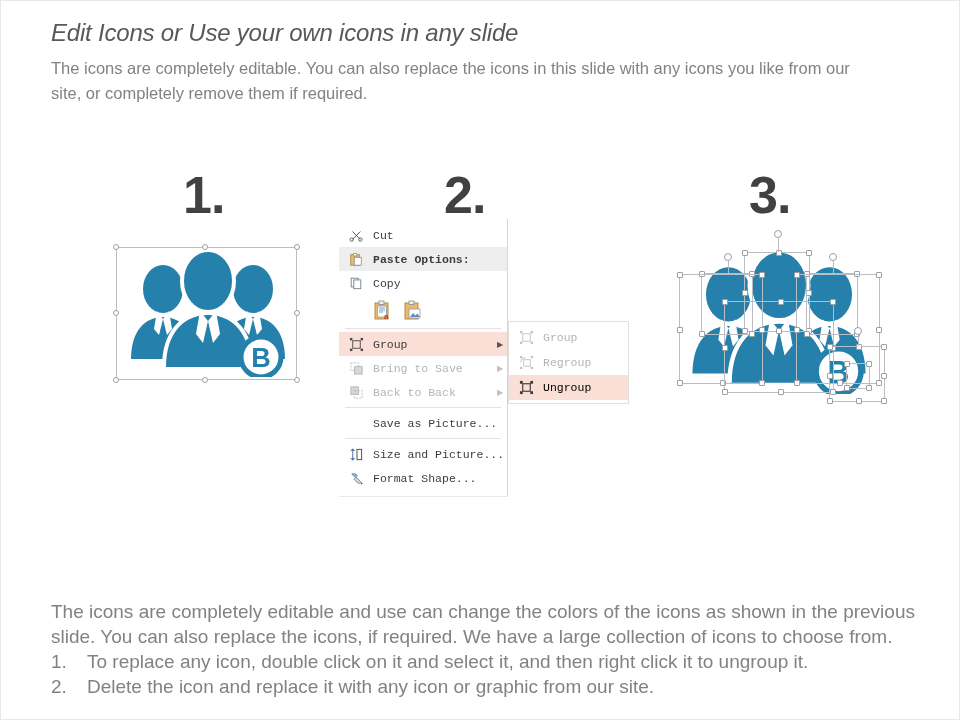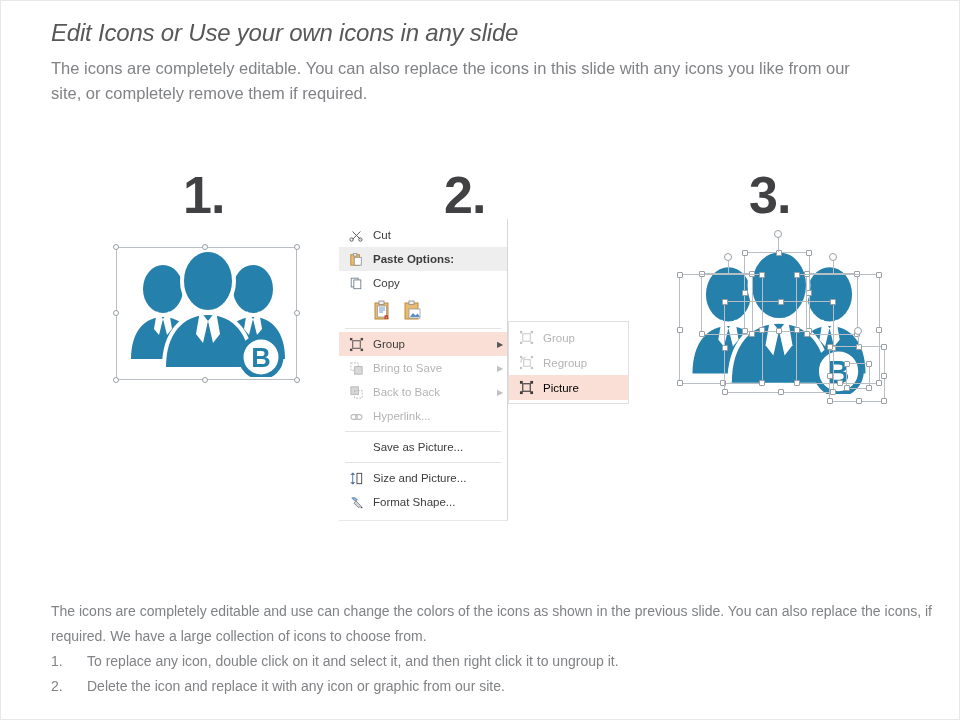--- a/index.html
+++ b/index.html
@@ -117,21 +117,21 @@
   }
   .ctx-item .ico {
     width: 22px;
     height: 18px;
     flex: 0 0 22px;
     display: flex;
     align-items: center;
     justify-content: center;
     margin-right: 6px;
   }
-  .ctx-item .lbl { flex: 1 1 auto; font-size: 11.5px; }
+  .ctx-item .lbl { flex: 1 1 auto; font-size: 11.5px; font-family: Liberation Mono, monospace; }
   .ctx-item .arrow {
     width: 14px;
     flex: 0 0 14px;
     text-align: center;
     font-size: 8px;
     color: #555;
   }
   .ctx-item.disabled .lbl { color: #b4b4b4; }
   .ctx-item.disabled .arrow { color: #c0c0c0; }
   .ctx-item.highlight { background: #fadfd6; }
@@ -165,21 +165,21 @@
     font-size: 11.5px;
   }
   .ctx-submenu .ctx-item { height: 25px; }
 
   
   .footer {
     position: absolute;
     left: 50px;
     top: 598px;
     width: 890px;
-    font-size: 14px;
+    font-size: 19px;
     line-height: 25px;
     color: #808285;
   }
   .footer-list {
     margin: 0;
     padding: 0;
     list-style: none;
   }
   .footer-list li {
     display: flex;
@@ -346,32 +346,20 @@
       <span class="ico">
         <svg class="mi" width="15" height="15" viewBox="0 0 16 16">
           <rect x="2" y="2" width="8" height="8" fill="#d8d8d8" stroke="#b6b6b6" stroke-width="1"></rect>
           <rect x="6" y="6" width="8" height="8" fill="none" stroke="#bcbcbc" stroke-width="1" stroke-dasharray="2 1.4"></rect>
         </svg>
       </span>
       <span class="lbl">Back to Back</span>
       <span class="arrow">▶</span>
     </div>
 
-    <div class="ctx-item disabled">
-      <span class="ico">
-        <svg class="mi" width="15" height="15" viewBox="0 0 16 16">
-          <g fill="none" stroke="#bcbcbc" stroke-width="1.3">
-            <path d="M4 6 h3 a2.6 2.6 0 0 1 0 5 h-3 a2.6 2.6 0 0 1 0 -5"></path>
-            <path d="M12 6 h-3 a2.6 2.6 0 0 0 0 5 h3 a2.6 2.6 0 0 0 0 -5"></path>
-          </g>
-        </svg>
-      </span>
-      <span class="lbl">Hyperlink...</span>
-      <span class="arrow"></span>
-    </div>
 
     <div class="ctx-sep"></div>
 
     <div class="ctx-item">
       <span class="ico"></span>
       <span class="lbl">Save as Picture...</span>
       <span class="arrow"></span>
     </div>
 
     <div class="ctx-sep"></div>
@@ -441,21 +429,21 @@
         <svg class="mi" width="15" height="15" viewBox="0 0 16 16">
           <rect x="4" y="4" width="8" height="8" fill="none" stroke="#3c3c3c" stroke-width="1.2"></rect>
           <g fill="#3c3c3c">
             <rect x="1" y="1" width="3" height="3"></rect>
               <rect x="12" y="1" width="3" height="3"></rect>
             <rect x="1" y="12" width="3" height="3"></rect>
               <rect x="12" y="12" width="3" height="3"></rect>
           </g>
         </svg>
       </span>
-      <span class="lbl">Picture</span>
+      <span class="lbl">Ungroup</span>
     </div>
   </div>
 
   <div class="icon-art" id="icon-art-3">
     <svg width="200" height="145" viewBox="0 0 178 128" preserveAspectRatio="none" xmlns="http://www.w3.org/2000/svg">
       <g fill="#2580ab">
         <ellipse cx="44" cy="40" rx="20" ry="24"></ellipse>
         <path d="M12 110 C12 82 26 68 44 68 C62 68 76 82 76 110 Z"></path>
         <ellipse cx="134" cy="40" rx="20" ry="24"></ellipse>
         <path d="M102 110 C102 82 116 68 134 68 C152 68 166 82 166 110 Z"></path>

